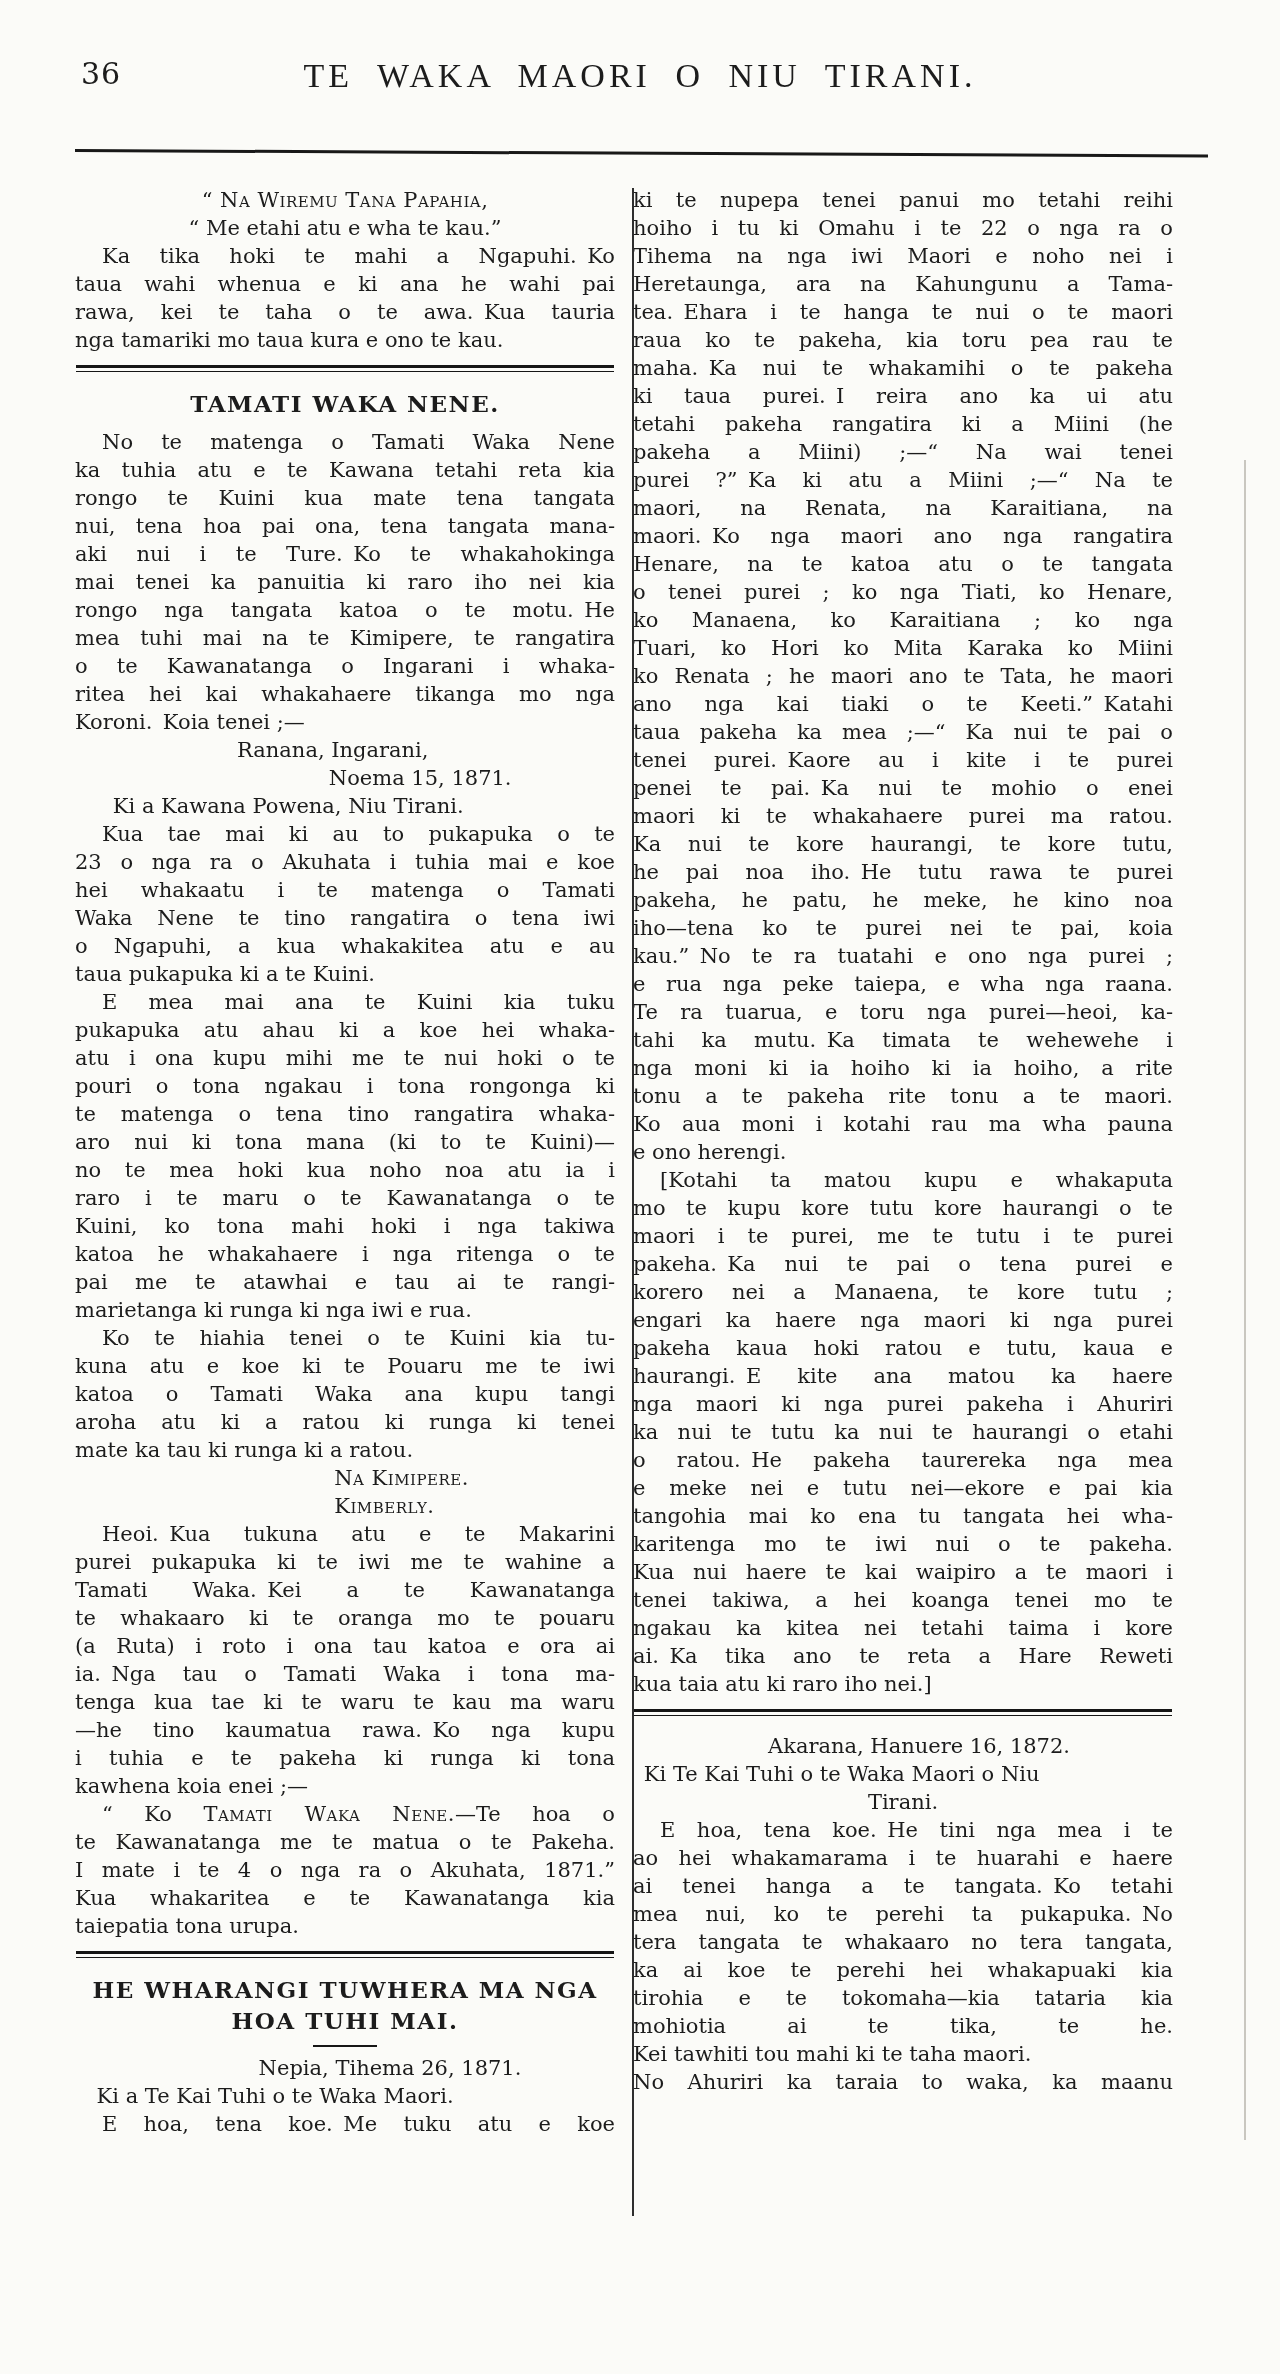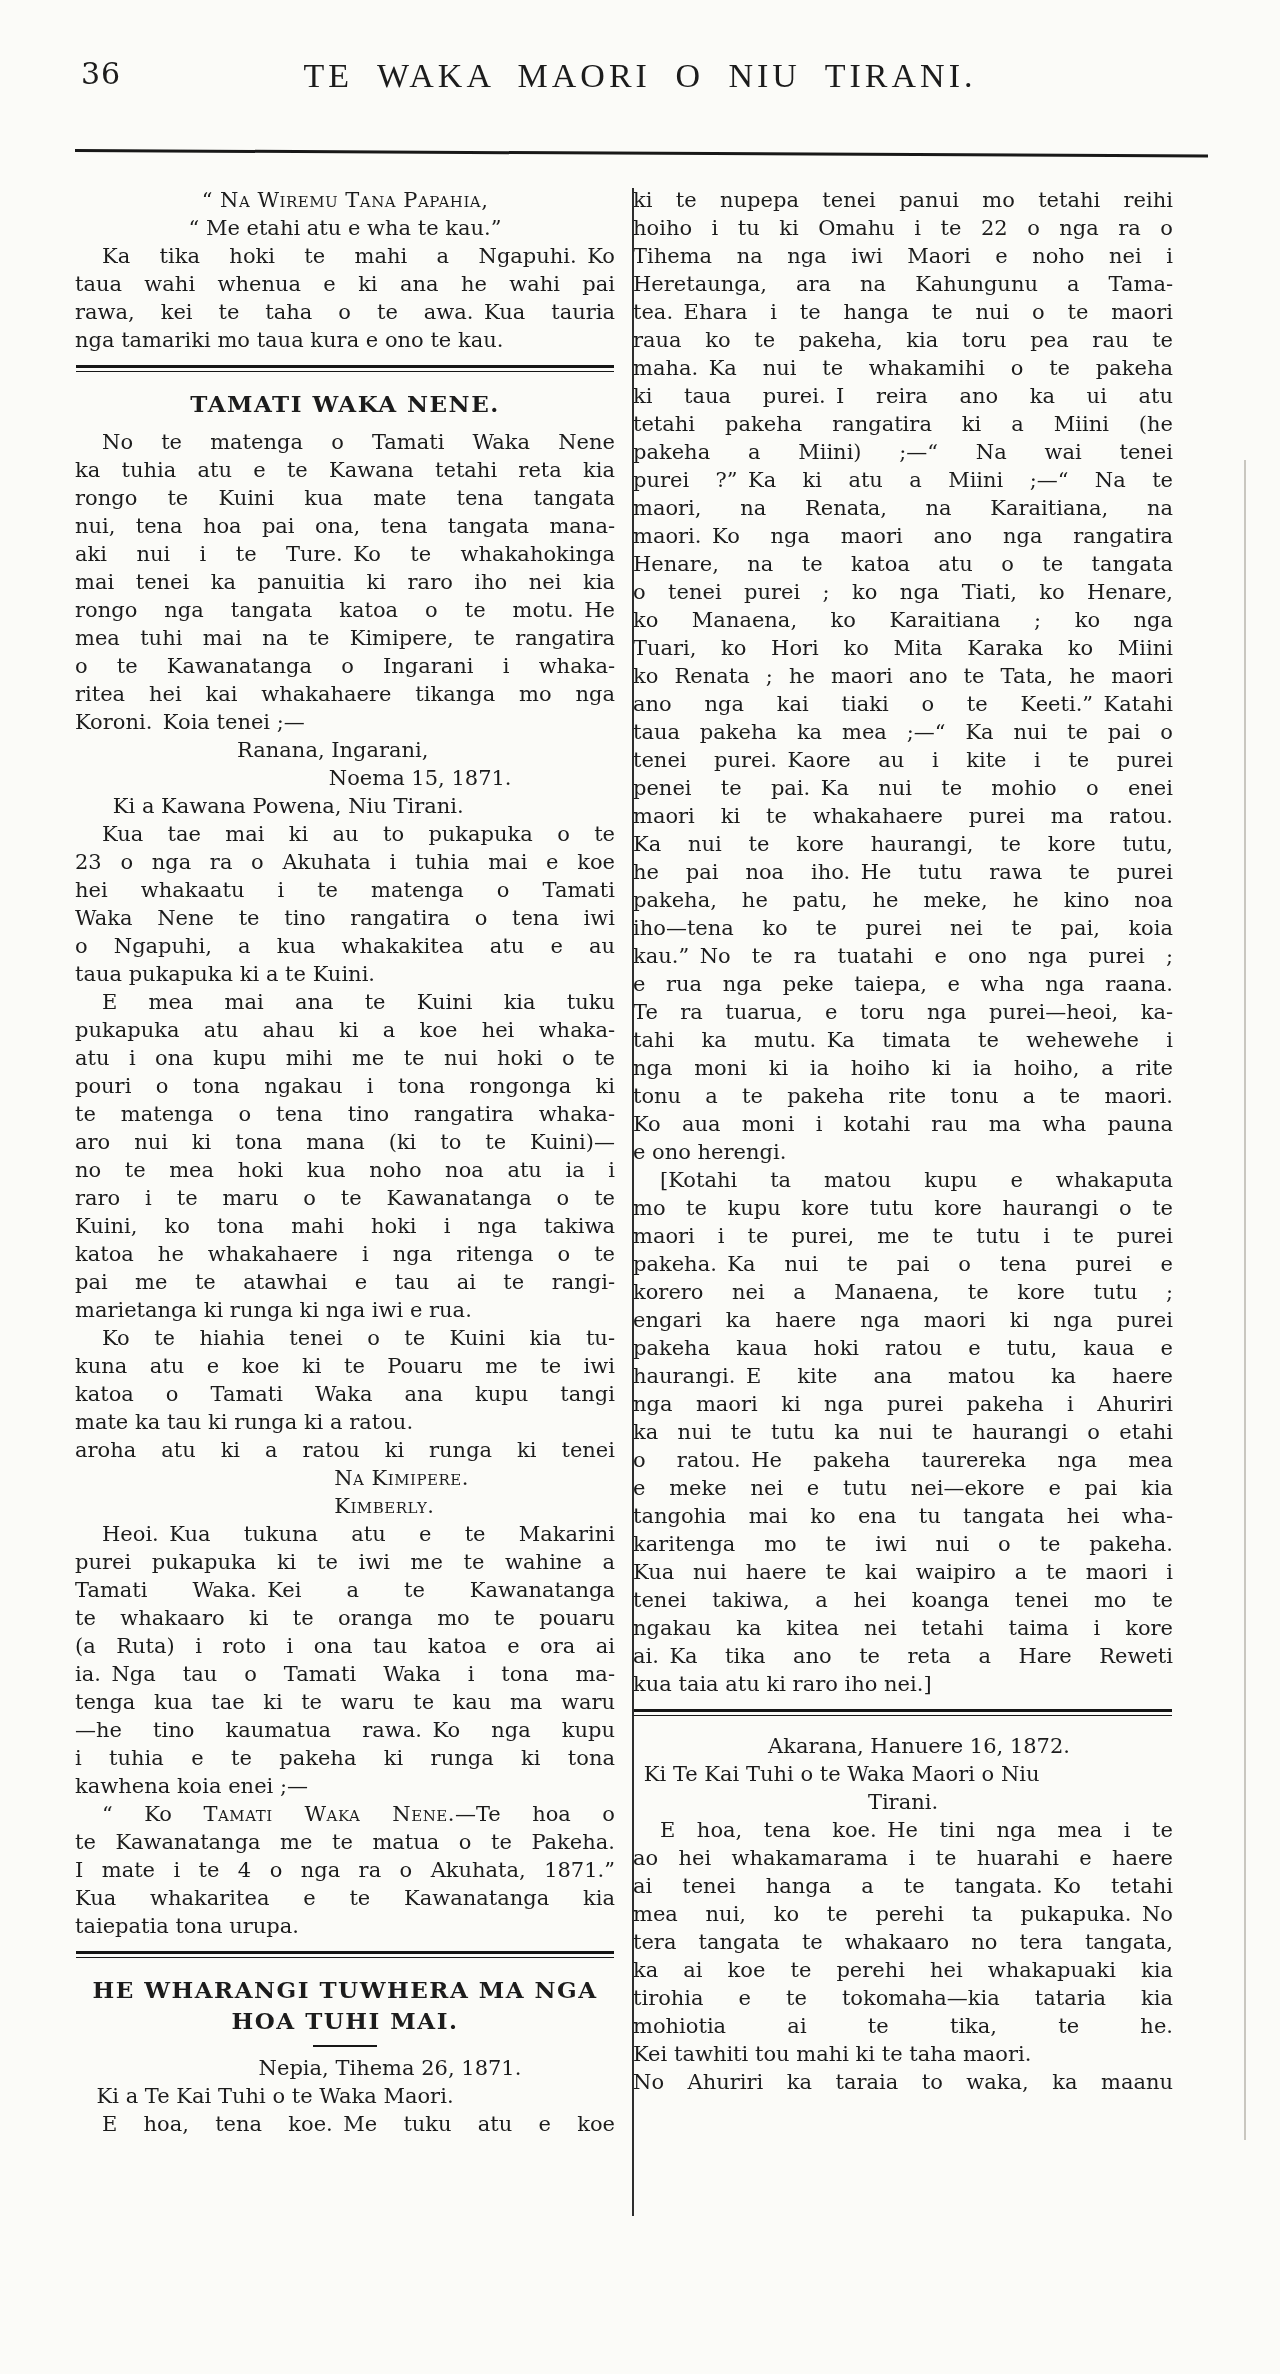--- a/index.html
+++ b/index.html
@@ -119,22 +119,22 @@
           <div class="line">raro i te maru o te Kawanatanga o te</div>
           <div class="line">Kuini, ko tona mahi hoki i nga takiwa</div>
           <div class="line">katoa he whakahaere i nga ritenga o te</div>
           <div class="line">pai me te atawhai e tau ai te rangi-</div>
           <div class="line last">marietanga ki runga ki nga iwi e rua.</div>
         </div>
         <div class="para">
           <div class="line first">Ko te hiahia tenei o te Kuini kia tu-</div>
           <div class="line">kuna atu e koe ki te Pouaru me te iwi</div>
           <div class="line">katoa o Tamati Waka ana kupu tangi</div>
+          <div class="line">aroha atu ki a ratou ki runga ki tenei</div>
           <div class="line last">mate ka tau ki runga ki a ratou.</div>
-          <div class="line">aroha atu ki a ratou ki runga ki tenei</div>
         </div>
         <div class="linegroup">
           <div class="line free sc" style="padding-left: 48%;">Na Kimipere.</div>
           <div class="line free sc" style="padding-left: 48%;">Kimberly.</div>
         </div>
         <div class="para">
           <div class="line first">Heoi. Kua tukuna atu e te Makarini</div>
           <div class="line">purei pukapuka ki te iwi me te wahine a</div>
           <div class="line">Tamati Waka. Kei a te Kawanatanga</div>
           <div class="line">te whakaaro ki te oranga mo te pouaru</div>

